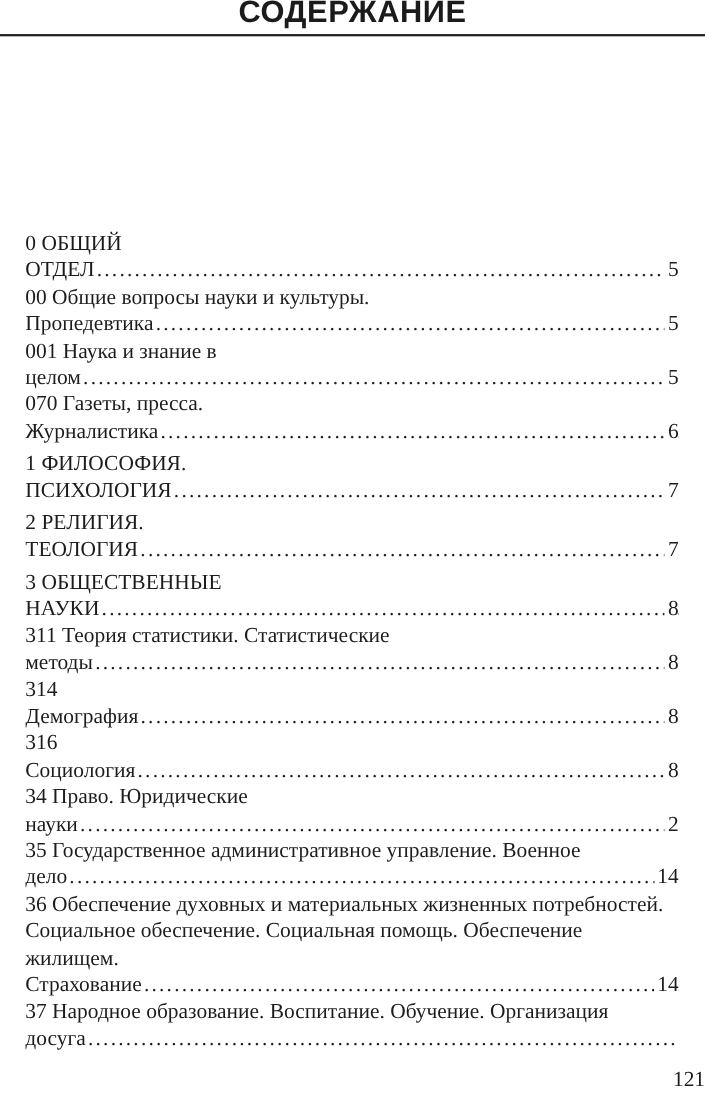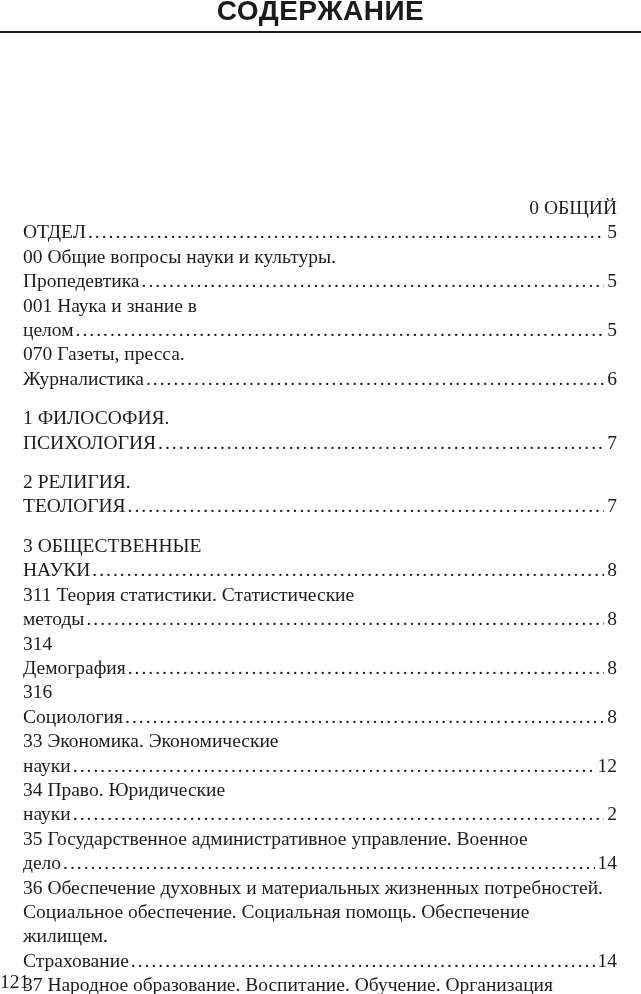--- a/index.html
+++ b/index.html
@@ -30,39 +30,39 @@
   .toc {
     position: absolute;
     top: 194px; left: 23px; right: 24px;
     font-size: 19.5px;
     line-height: 24.4px;
   }
   .toc-entry {
     position: relative;
     overflow: hidden;
   }
-  .toc-entry.section { margin-top: 15px; }
-  .toc-entry.section:first-child { margin-top: 2px; text-align: right; }
+  .toc-entry.section { margin-top: 5px; }
+  .toc-entry.section:first-child { margin-top: 16px; }
   .toc-title::after {
     content: "...................................................................................................................................................................";
     letter-spacing: 2px;
     margin-left: 2px;
     color: #1c1c1c;
   }
   .toc-page {
     position: absolute;
     right: 0; bottom: 0;
     background: #ffffff;
     padding-left: 3px;
     z-index: 1;
   }
   .footer-page-number {
     position: absolute;
     top: 971px; left: 0; width: 100%;
-    text-align: left;
+    text-align: right;
     font-size: 19.5px;
     color: #1c1c1c;
   }
 </style>
 </head>
 <body>
 
 <div class="doc-title">СОДЕРЖАНИЕ</div>
 
 <div class="header-rule"></div>
@@ -92,23 +92,20 @@
     <div class="toc-entry">
     <span class="toc-title">311 Теория статистики. Статистические методы</span><span class="toc-page">8</span>
   </div>
     <div class="toc-entry">
     <span class="toc-title">314 Демография</span><span class="toc-page">8</span>
   </div>
     <div class="toc-entry">
     <span class="toc-title">316 Социология</span><span class="toc-page">8</span>
   </div>
     <div class="toc-entry">
-    <span class="toc-title">33 Экономика. Экономические науки</span><span class="toc-page">12</span>
-  </div>
-    <div class="toc-entry">
     <span class="toc-title">34 Право. Юридические науки</span><span class="toc-page">2</span>
   </div>
     <div class="toc-entry">
     <span class="toc-title">35 Государственное административное управление. Военное дело</span><span class="toc-page">14</span>
   </div>
     <div class="toc-entry">
     <span class="toc-title">36 Обеспечение духовных и материальных жизненных потребностей. Социальное обеспечение. Социальная помощь. Обеспечение жилищем. Страхование</span><span class="toc-page">14</span>
   </div>
     <div class="toc-entry">
     <span class="toc-title">37 Народное образование. Воспитание. Обучение. Организация досуга</span>

